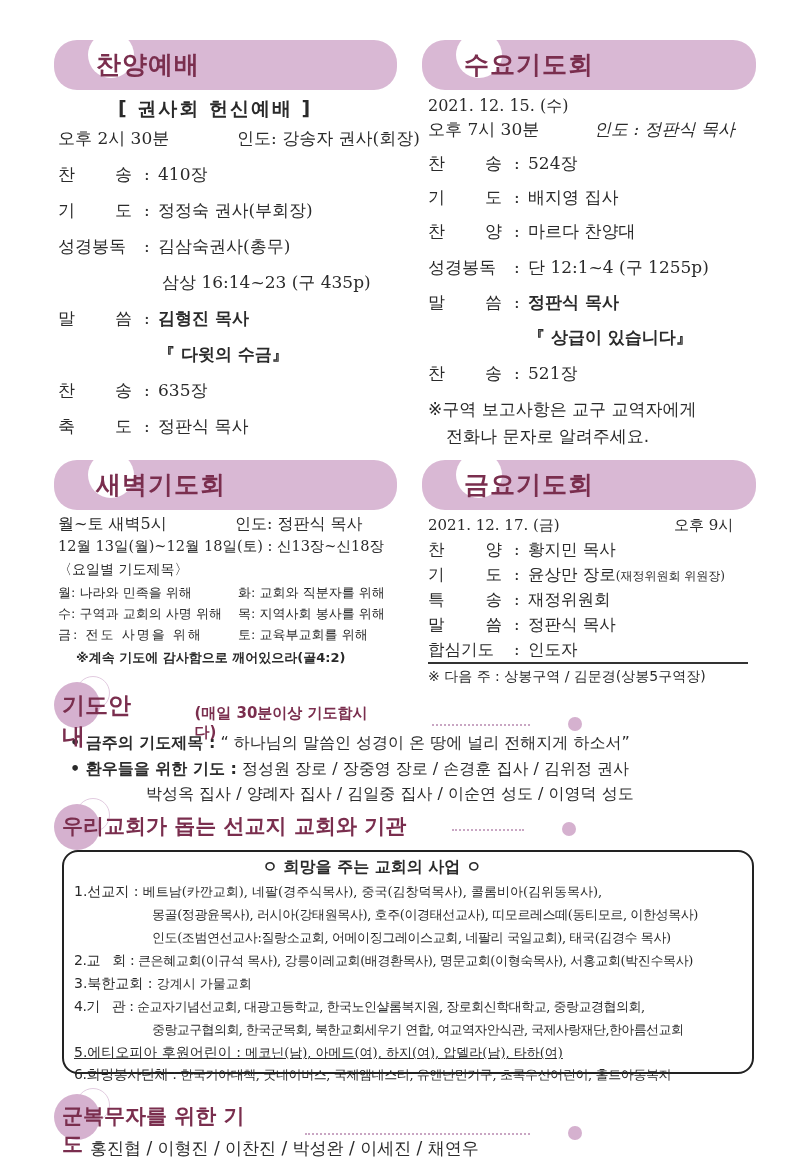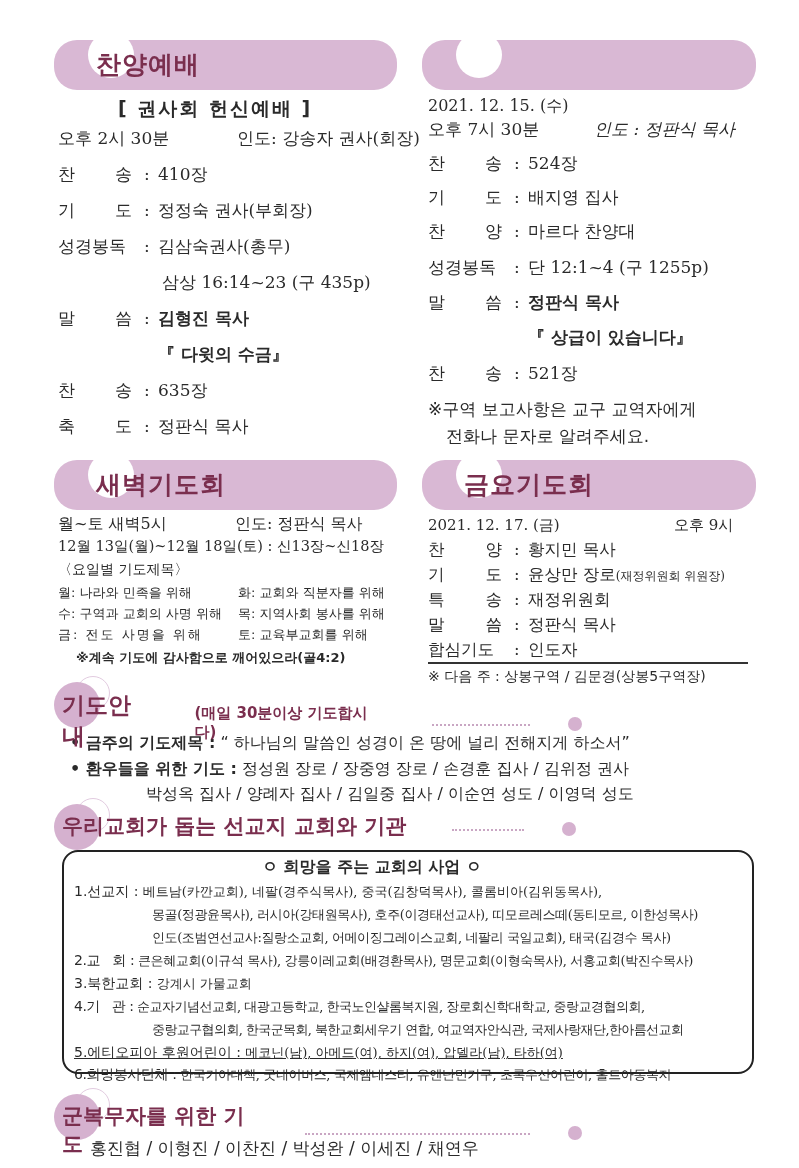--- a/index.html
+++ b/index.html
@@ -103,20 +103,21 @@
   <div class="row" style="top:415px;">
     <span class="lbl-spread">
         <span>축</span>
         <span>도</span>
       </span><span class="colon">:</span><span>정판식 목사</span>
   </div>
 </div>
 
 <div class="pill" style="left:422px; top:40px; width:334px;">
   <div class="bubble"></div>
+  <div class="ptitle">수요기도회</div>
 </div>
 <div class="row" style="left:428px; top:96px; font-size:16px;">2021. 12. 15. (수)</div>
 <div class="row" style="left:428px; top:118px; font-size:17px;">오후 7시 30분</div>
 <div class="row" style="left:594px; top:118px; font-size:17px;font-style:italic;">인도 : 정판식 목사</div>
 
 <div class="col" style="left:428px; top:0;">
   <div class="row" style="top:152px;">
     <span class="lbl-spread">
         <span>찬</span>
         <span>송</span>

